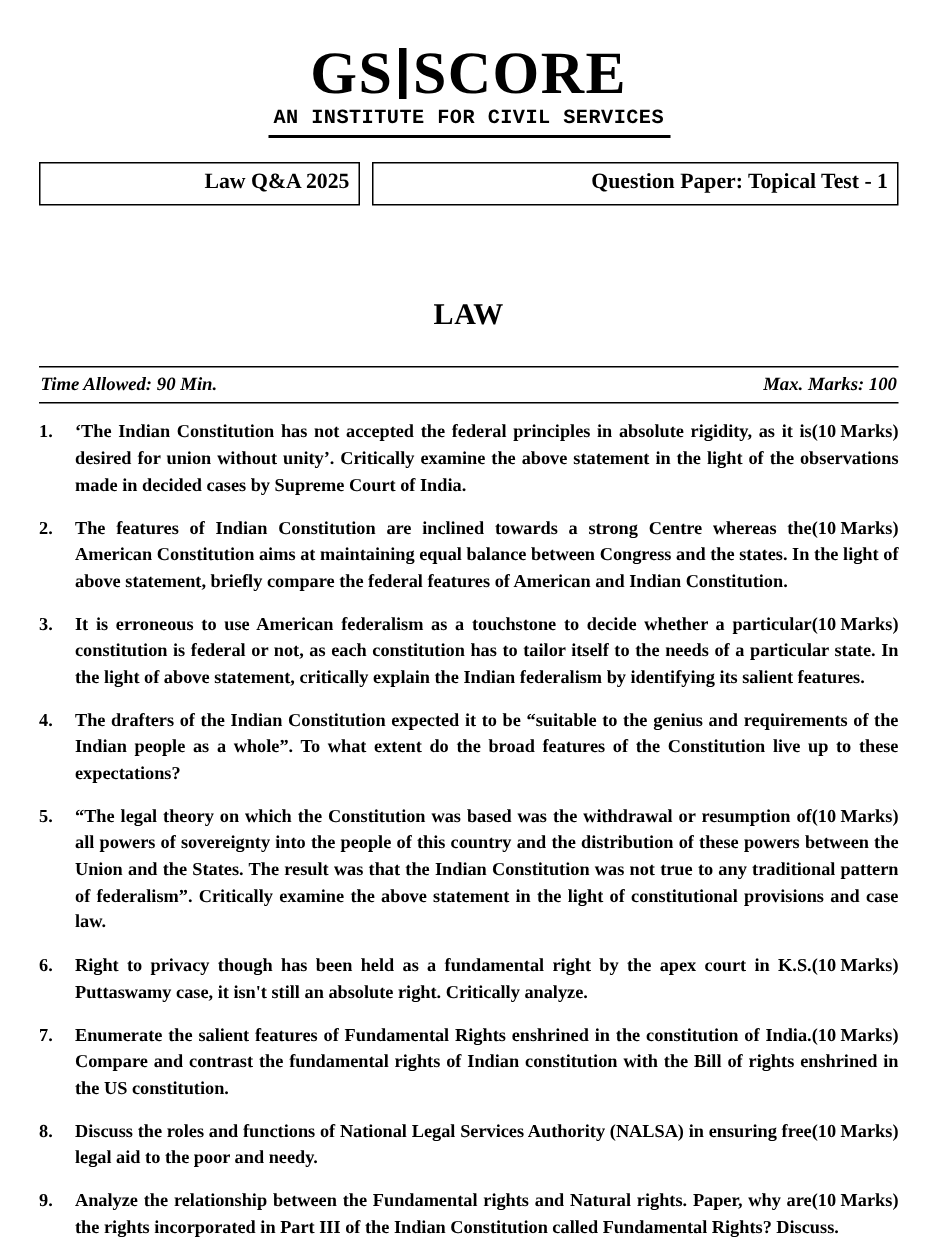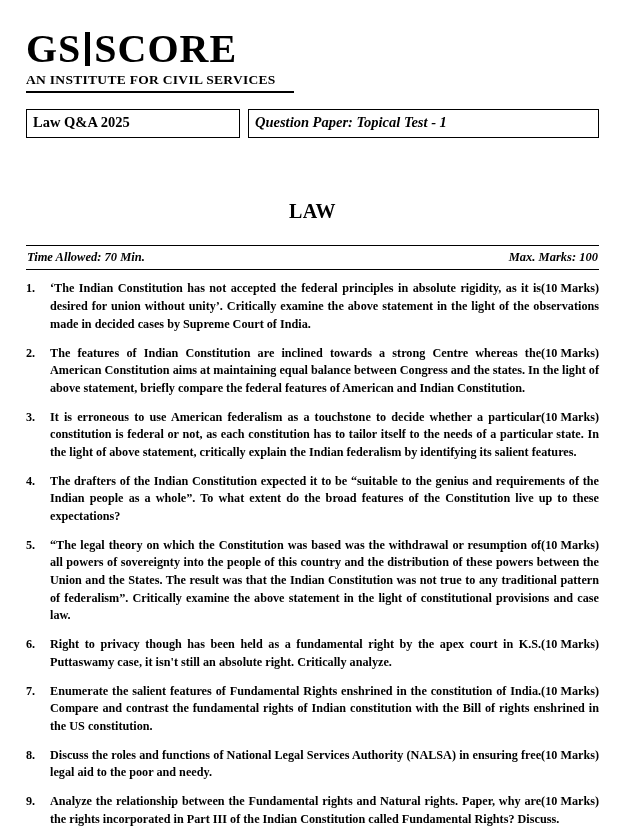--- a/index.html
+++ b/index.html
@@ -18,20 +18,21 @@
   .page {
     width: 625px;
     height: 833px;
     box-sizing: border-box;
     padding: 18px 26px 10px 26px;
     position: relative;
   }
 
   
   .masthead {
+    text-align: center;
     margin-top: 10px;
   }
   .logo-line {
     display: inline-block;
     position: relative;
   }
   .logo-text {
     font-family: "Liberation Serif", serif;
     font-weight: bold;
     font-size: 40px;
@@ -41,21 +42,21 @@
   }
   .logo-sep {
     display: inline-block;
     width: 5px;
     height: 34px;
     background: #000;
     vertical-align: -4px;
     margin: 0 4px;
   }
   .logo-sub {
-    font-family: Liberation Serif, serif;
+    font-family: Liberation Mono, monospace;
     font-weight: bold;
     font-size: 13.5px;
     letter-spacing: 0.3px;
     margin-top: 2px;
     color: #000;
   }
   .logo-underline {
     width: 268px;
     height: 2px;
     background: #000;
@@ -64,35 +65,34 @@
 
   
   .bars {
     display: flex;
     gap: 8px;
     margin-top: 16px;
     align-items: stretch;
   }
   .bar {
     border: 1.5px solid #000;
-    text-align: left;
+    text-align: right;
     font-weight: bold;
     font-size: 14.5px;
     padding: 5px 6px 6px 6px;
     line-height: 1.1;
     background: #fff;
     color: #000;
   }
   .bar-left {
     width: 200px;
     flex: 0 0 200px;
   }
   .bar-right {
     flex: 1 1 auto;
-    font-style: italic;
   }
 
   
   .subject {
     text-align: center;
     font-weight: bold;
     font-size: 20px;
     letter-spacing: 0.5px;
     margin-top: 62px;
     color: #000;
@@ -173,21 +173,21 @@
   <div class="bars">
     <div class="bar bar-left">Law Q&amp;A 2025</div>
     <div class="bar bar-right">Question Paper: Topical Test - 1</div>
   </div>
 
   <div class="subject">LAW</div>
 
   <div class="rule"></div>
 
   <div class="meta">
-    <div>Time Allowed: 70 Min.</div>
+    <div>Time Allowed: 90 Min.</div>
     <div>Max. Marks: 100</div>
   </div>
 
   <div class="rule thin" style="margin-top:0;"></div>
 
   <div class="questions" id="questions">
       <div class="q">
         <div class="q-num">1.</div>
         <div class="q-body has-marks"><span class="q-marks">(10 Marks)</span><span class="q-text">‘The Indian Constitution has not accepted the federal principles in absolute rigidity, as it is desired for union without unity’. Critically examine the above statement in the light of the observations made in decided cases by Supreme Court of India.</span></div>
       </div>

